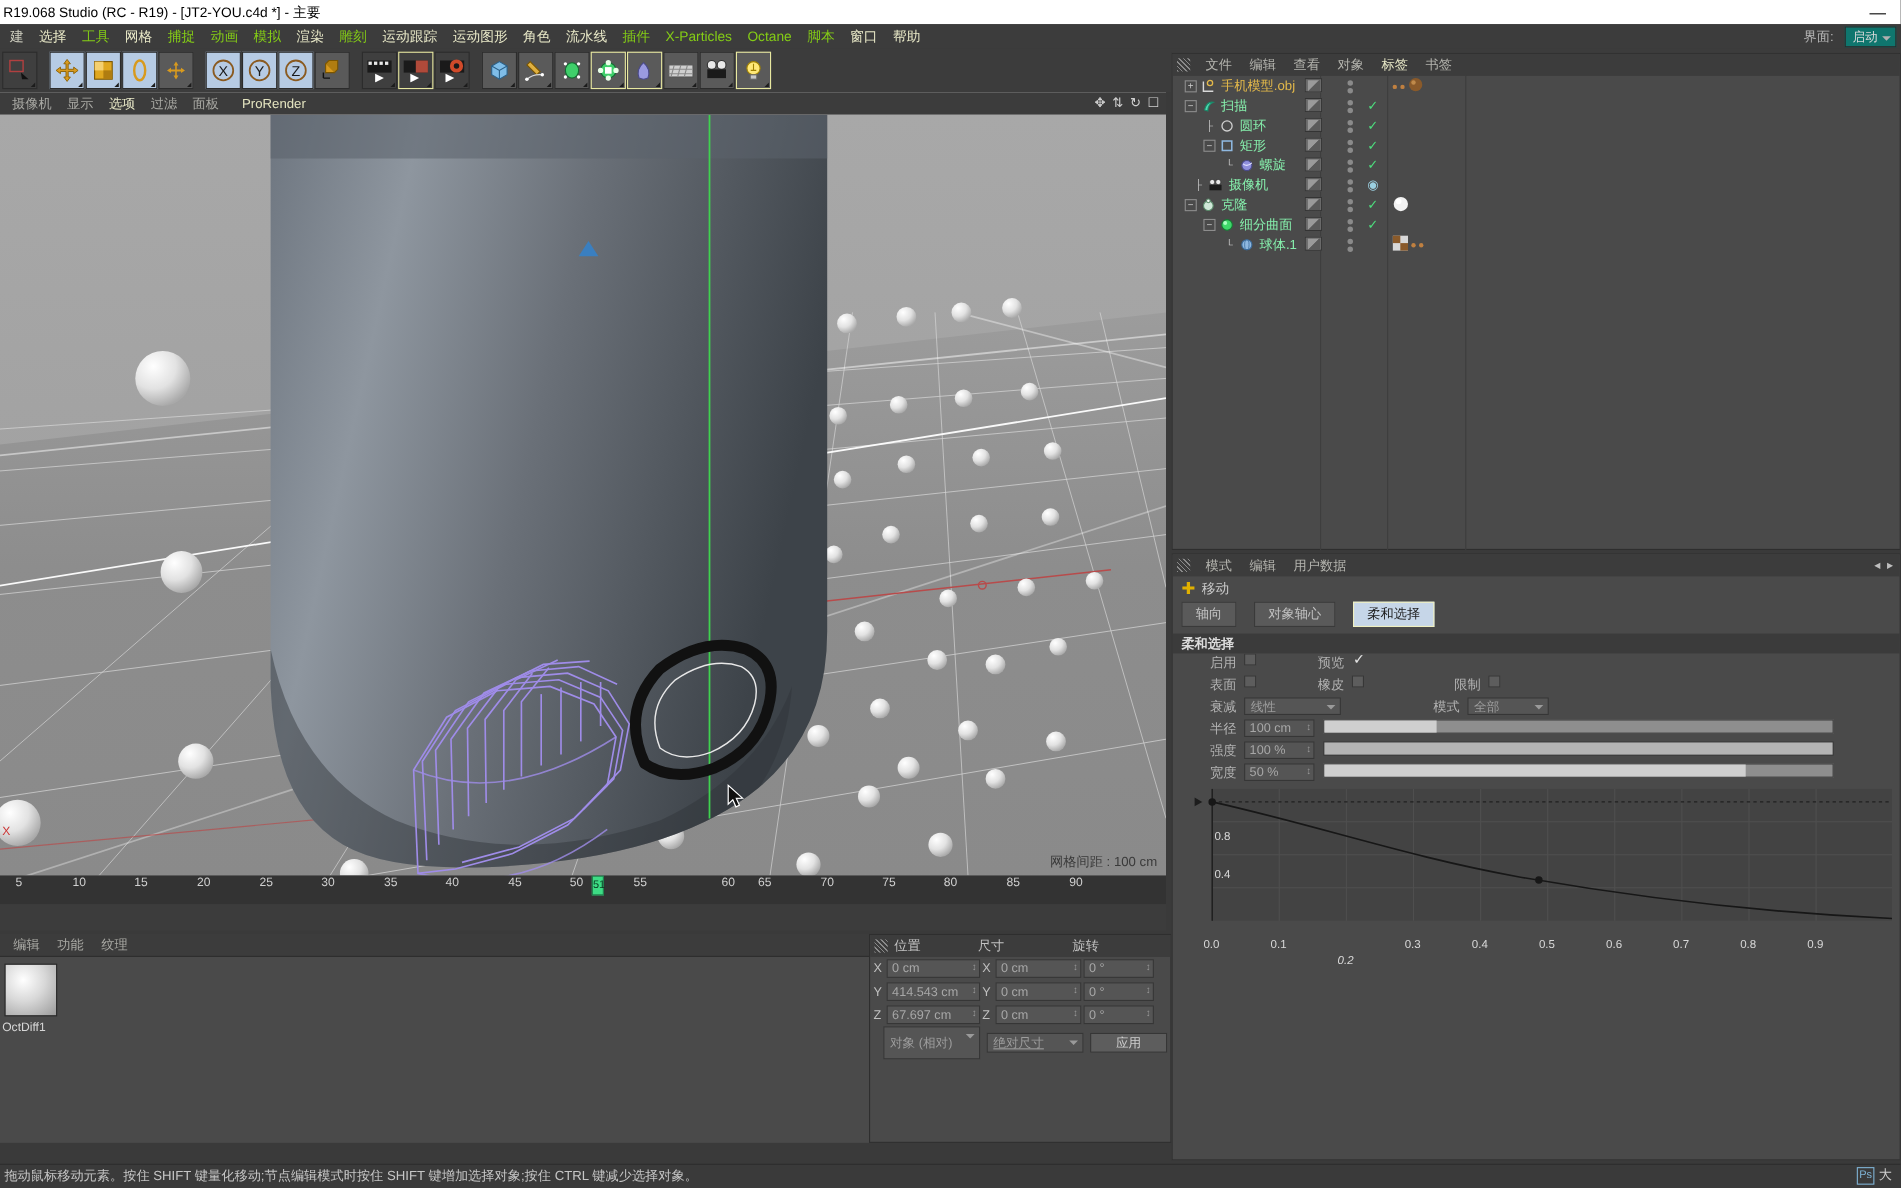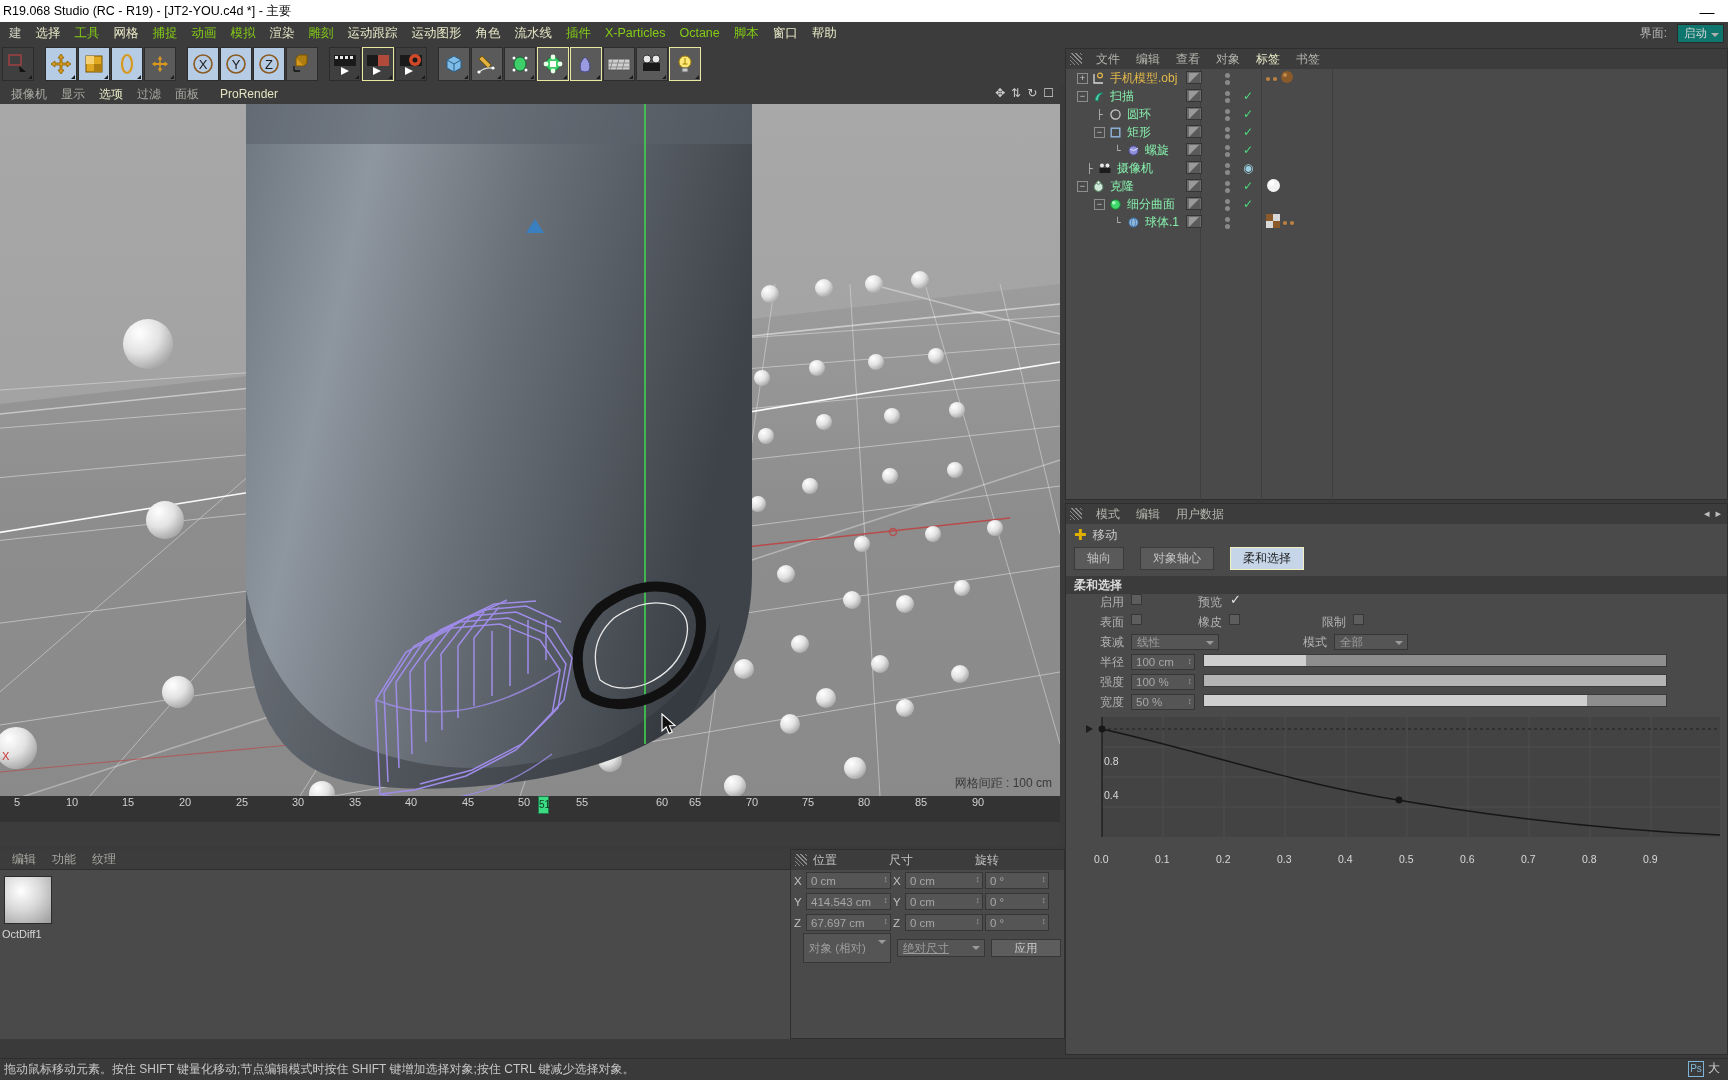--- a/index.html
+++ b/index.html
@@ -907,21 +907,21 @@
         <line x1="22" y1="0" x2="22" y2="120" stroke="#1d1d1d" stroke-width="1.3"></line>
         <path d="M22 12 C 120 34, 200 62, 300 80 C 420 101, 530 113, 640 118" fill="none" stroke="#171717" stroke-width="1.5"></path>
         <circle cx="22" cy="12" r="3.4" fill="#171717"></circle>
         <circle cx="319" cy="83" r="3.4" fill="#171717"></circle>
         <path d="M6 8 l7 4 l-7 4 z" fill="#1d1d1d"></path>
       </svg>
       <span class="curve-lbl" style="left:24px; top:22px;">0.8</span>
       <span class="curve-lbl" style="left:24px; top:56px;">0.4</span>
       <span class="curve-lbl" style="left:14px;  top:120px;">0.0</span>
       <span class="curve-lbl" style="left:75px;  top:120px;">0.1</span>
-      <span class="curve-lbl" style="left:136px; top:120px;">0.2</span>
+      <span class="curve-lbl" style="left:136px; top:134px;font-style:italic;">0.2</span>
       <span class="curve-lbl" style="left:197px; top:120px;">0.3</span>
       <span class="curve-lbl" style="left:258px; top:120px;">0.4</span>
       <span class="curve-lbl" style="left:319px; top:120px;">0.5</span>
       <span class="curve-lbl" style="left:380px; top:120px;">0.6</span>
       <span class="curve-lbl" style="left:441px; top:120px;">0.7</span>
       <span class="curve-lbl" style="left:502px; top:120px;">0.8</span>
       <span class="curve-lbl" style="left:563px; top:120px;">0.9</span>
     </div>
   </div>
 

